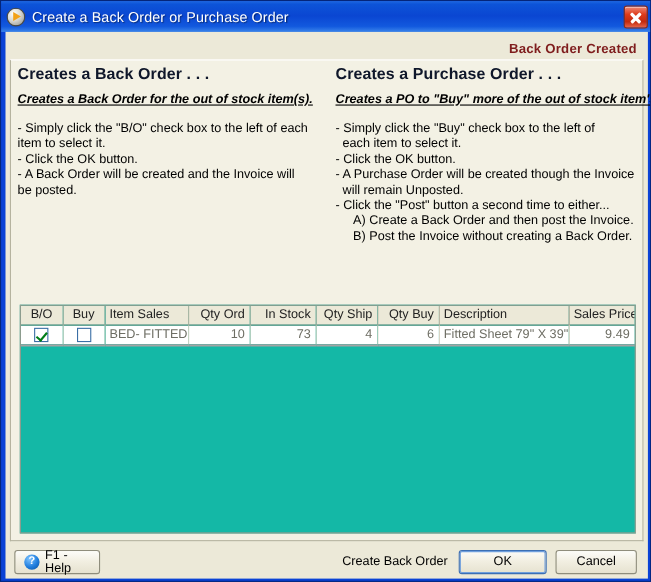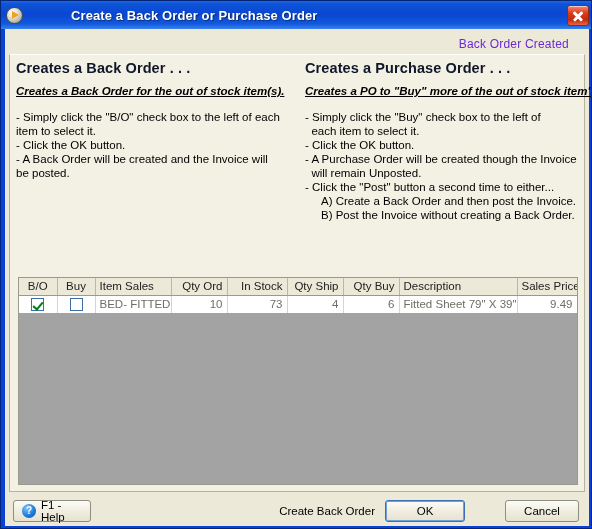--- a/index.html
+++ b/index.html
@@ -51,26 +51,25 @@
     position: absolute;
     left: 5px; top: 3.5px;
     width: 0; height: 0;
     border-left: 7px solid #f2a21a;
     border-top: 4.5px solid transparent;
     border-bottom: 4.5px solid transparent;
   }
   #title-text {
     color: #ffffff;
     font-size: 13px;
-    font-weight: bold;
+    font-weight: normal;
     letter-spacing: 0.1px;
     text-shadow: 1px 1px 1px rgba(0,0,0,0.45);
     white-space: nowrap;
     flex: 1 1 auto;
-    margin-left: 42px;
   }
   #close-button {
     width: 22px;
     height: 21px;
     margin-right: 2px;
     border-radius: 3px;
     background: linear-gradient(to bottom, #f08a76 0%, #dd3a1a 38%, #c22a0e 72%, #e8654a 100%);
     border: 1px solid #8e2a12;
     box-sizing: border-box;
     position: relative;
@@ -119,25 +118,25 @@
     border-top: 3px solid #f0a12c;
     border-radius: 3px 3px 0 0;
     font-size: 12px;
     color: #000;
     box-sizing: border-box;
     position: relative;
     z-index: 3;
   }
   #status-label {
     position: absolute;
-    right: 20px;
+    right: 10px;
     bottom: 4px;
-    color: #6d28d9;
+    color: #7f1d1d;
     font-size: 12px;
-    font-weight: normal;
+    font-weight: bold;
     letter-spacing: 0.2px;
   }
 
   
   #panel {
     position: absolute;
     left: 4px; top: 25px;
     width: 576px;
     height: 438px;
     background: #f3f1e4;
@@ -179,21 +178,21 @@
     white-space: pre-wrap;
   }
 
   
   #grid {
     position: absolute;
     left: 8px;
     top: 222px;
     width: 560px;
     height: 208px;
-    background: #a3a3a3;
+    background: #14b8a6;
     border: 1px solid #9a9a8c;
     box-sizing: border-box;
     overflow: hidden;
   }
   table.grid-table {
     border-collapse: collapse;
     table-layout: fixed;
     width: 558px;
     font-size: 11.5px;
   }
@@ -295,21 +294,20 @@
   }
   #btn-ok {
     width: 80px;
     margin-right: 8px;
     border: 1px solid #3c6fb4;
     box-shadow: 0 0 0 1px #6f9fdd inset;
   }
   #btn-cancel {
     width: 74px;
     margin-right: 10px;
-    margin-left: 32px;
   }
 </style>
 </head>
 <body>
 
 <div id="window">
 
   <div id="titlebar">
     <div id="app-icon"></div>
     <div id="title-text">Create a Back Order or Purchase Order</div>

